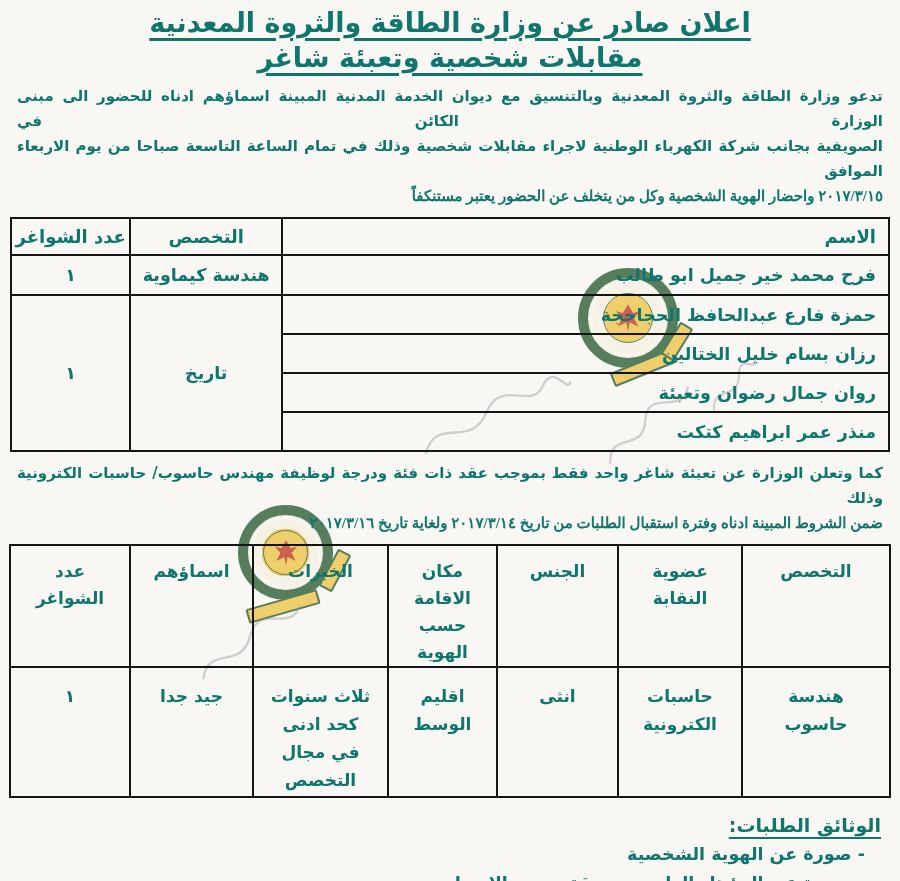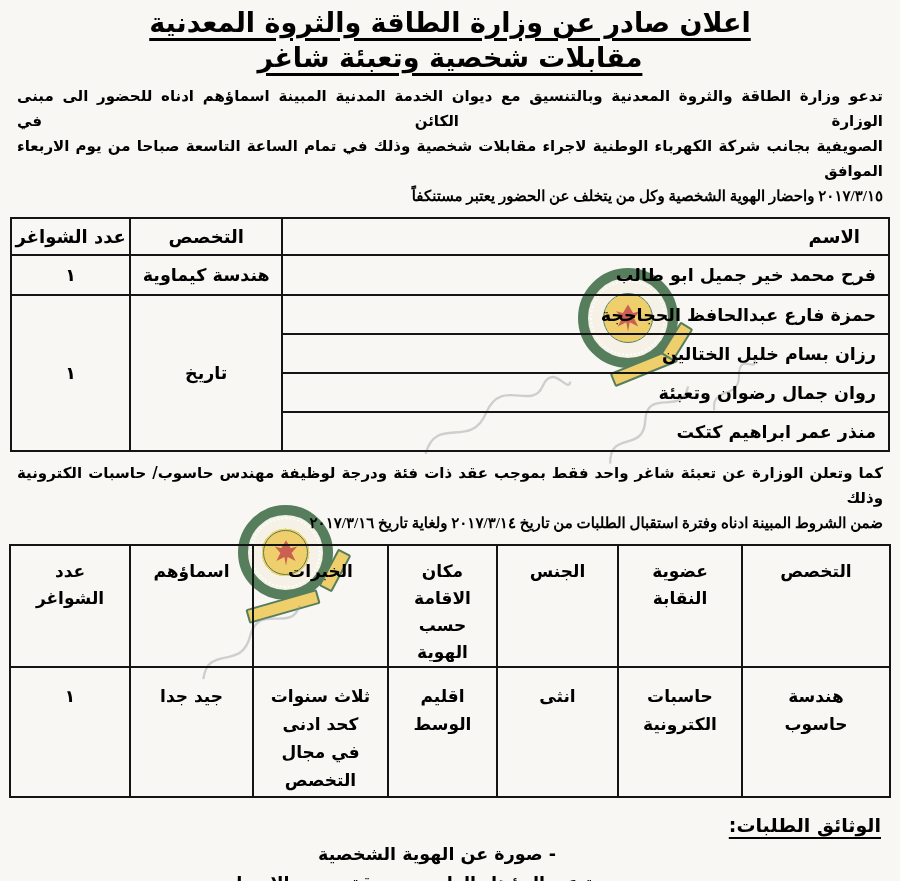--- a/index.html
+++ b/index.html
@@ -1,52 +1,52 @@
 <!DOCTYPE html>
 <html style="--ring: #2e6137; --center: #edc64b; --emblem: #c03a2b;"><head>
 <meta charset="utf-8">
 <style>
   html,body{margin:0;padding:0;}
   body{background:#f8f7f3;}
   .page{
     position:relative;width:900px;height:881px;overflow:hidden;
     background:#f8f7f3;
-    font-family:"DejaVu Sans",sans-serif;font-weight:bold;color:#000000;
+    font-family:"DejaVu Sans",sans-serif;font-weight:bold;color:#0f766e;
   }
   .content{position:relative;z-index:2;padding:5px 9px 0;}
 
   
   .title{text-align:center;font-size:27px;line-height:35px;}
   .title span{text-decoration:underline;text-decoration-thickness:2.5px;text-underline-offset:6px;}
 
   
   .para{direction:rtl;font-size:15px;line-height:25px;margin:9px 8px 0;}
   .pline{text-align:justify;}
   .pline.jall{text-align-last:justify;}
   .pline.rt{text-align:center;text-align-last:right;font-family:Liberation Serif, serif;}
 
   
   .tbl{border-collapse:collapse;width:880px;margin:8px auto 0;direction:rtl;table-layout:fixed;}
   .tbl th,.tbl td{border:2.6px solid #141414;font-weight:bold;background:transparent;overflow:hidden;}
   .t1 th{font-size:18px;height:33px;text-align:center;}
-  .t1 th.h-name{text-align:right;padding-right:28px;}
+  .t1 th.h-name{text-align:right;padding-right:12px;}
   .t1 td{font-size:17.5px;}
   .t1 td.name{text-align:right;padding-right:12px;}
   .t1 td.ctr{text-align:center;}
   .t1 tr.r{height:39px;}
   .t1 tr.r1{height:40px;}
 
   .t2 th{font-size:17px;vertical-align:top;padding:12px 14px 0;text-align:center;height:108px;line-height:27px;}
   .t2 td{font-size:17px;vertical-align:top;padding:14px 16px 0;text-align:center;height:114px;line-height:28px;}
 
   
   .docs{direction:rtl;margin-top:12px;padding-right:10px;}
   .docs-heading{font-size:19px;line-height:30px;text-align:right;}
   .docs-heading span{text-decoration:underline;text-decoration-thickness:2px;text-underline-offset:5px;}
-  .doc-item{font-size:17.5px;line-height:29px;text-align:center;padding-right:16px;}
+  .doc-item{font-size:17.5px;line-height:29px;text-align:right;padding-right:16px;}
 
   
   .stamp{position:absolute;z-index:1;opacity:.8;}
   .ring{
     border-radius:50%;border:10px solid var(--ring,#2e6137);box-sizing:border-box;position:relative;
     background:radial-gradient(circle at 50% 50%, var(--center,#edc64b) 0 24px, rgba(243,239,226,.92) 24px 100%);
   }
   .ring::before{content:"";position:absolute;inset:2px;border-radius:50%;border:2px dotted rgba(255,255,255,.85);}
   .ring::after{content:"";position:absolute;inset:15px;border-radius:50%;border:1.6px solid var(--ring,#2e6137);}
   .emblem{position:absolute;left:50%;top:50%;transform:translate(-50%,-50%);z-index:2;}

